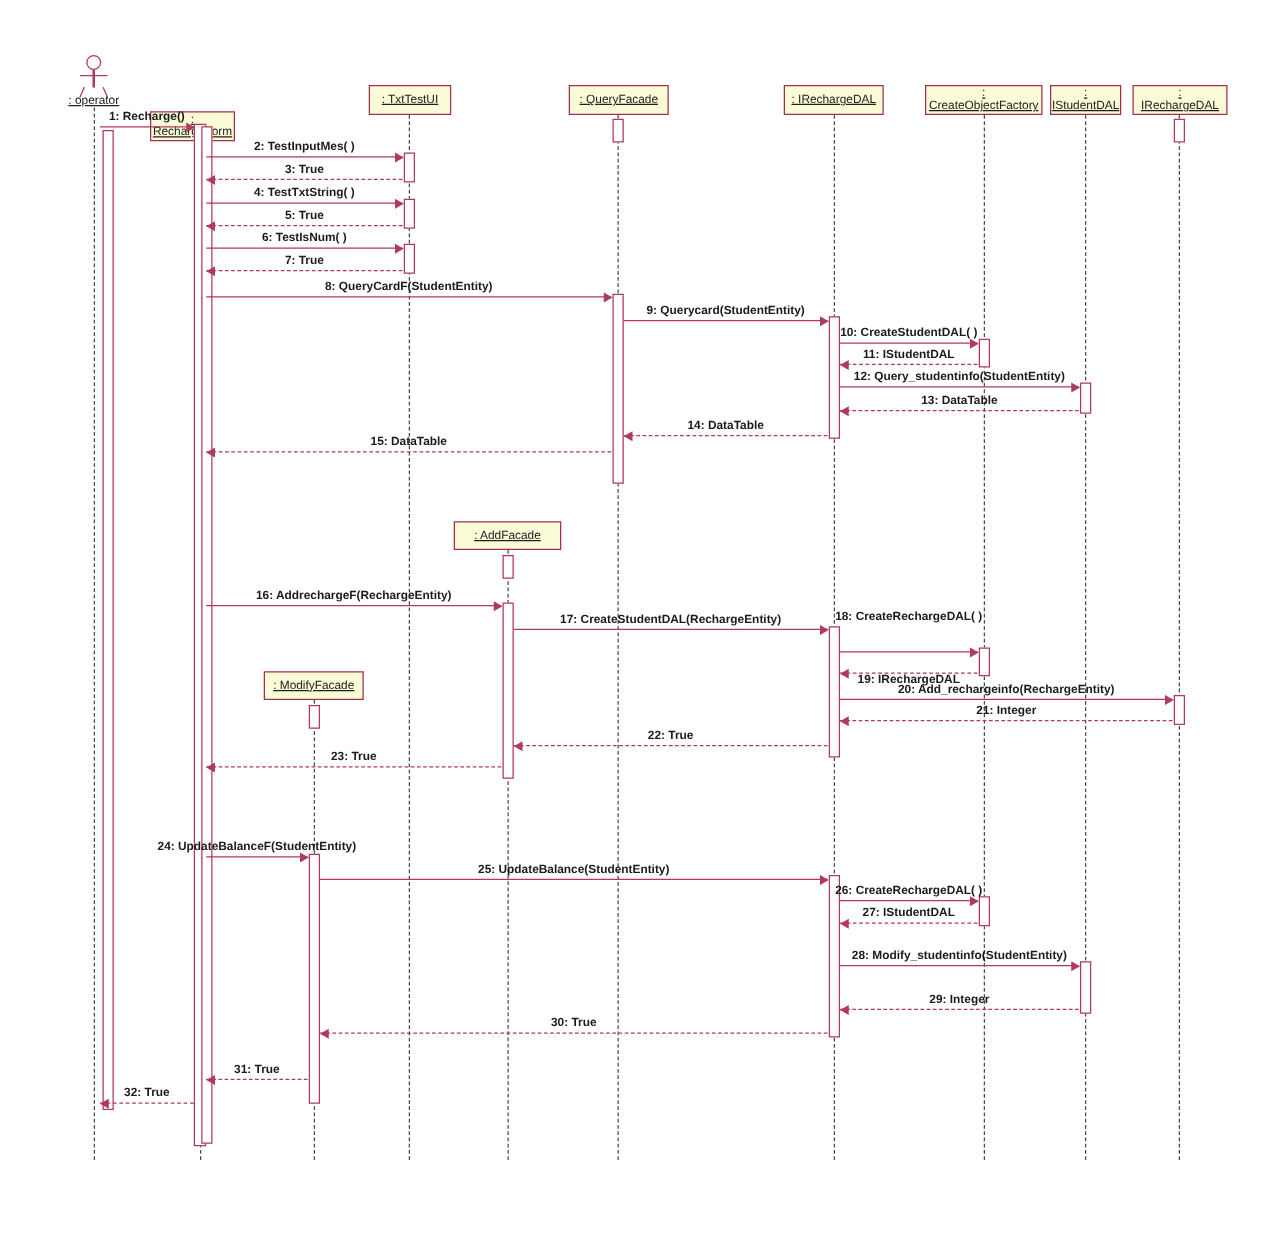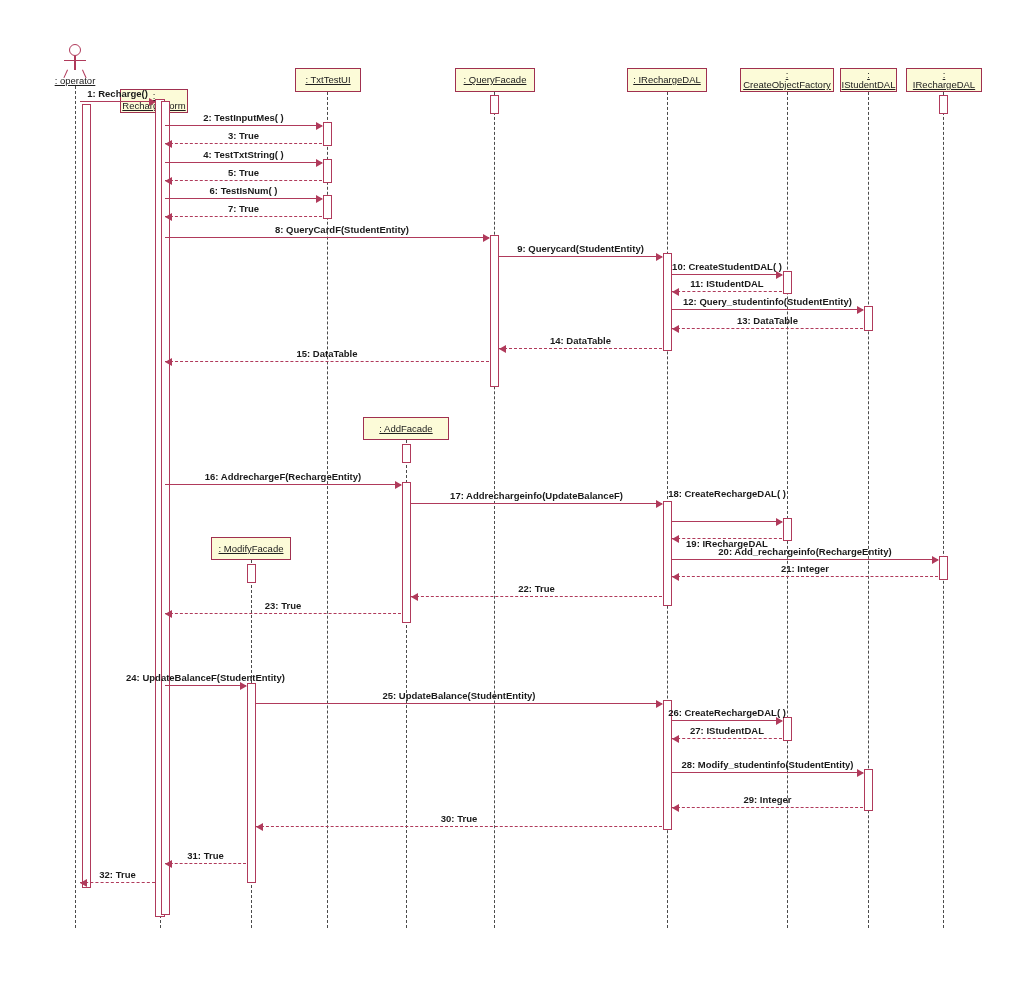--- a/index.html
+++ b/index.html
@@ -199,21 +199,21 @@
       <div class="msg-head left" style="left: 165px; top: 176.5px;"></div>
       <div class="msg-label" style="left: 243.5px; top: 167px;">5: True</div>
       <div class="msg-line" style="left: 165px; top: 198px; width: 157px;"></div>
       <div class="msg-head right" style="left: 316px; top: 194.5px;"></div>
       <div class="msg-label" style="left: 243.5px; top: 185px;">6: TestIsNum( )</div>
       <div class="msg-line ret" style="left: 165px; top: 216px; width: 157px;"></div>
       <div class="msg-head left" style="left: 165px; top: 212.5px;"></div>
       <div class="msg-label" style="left: 243.5px; top: 203px;">7: True</div>
       <div class="msg-line" style="left: 165px; top: 237px; width: 324px;"></div>
       <div class="msg-head right" style="left: 483px; top: 233.5px;"></div>
-      <div class="msg-label" style="left: 342px; top: 224px; text-align: right;">8: QueryCardF(StudentEntity)</div>
+      <div class="msg-label" style="left: 327px; top: 224px; text-align: right;">8: QueryCardF(StudentEntity)</div>
       <div class="msg-line" style="left: 499px; top: 256px; width: 163px;"></div>
       <div class="msg-head right" style="left: 656px; top: 252.5px;"></div>
       <div class="msg-label" style="left: 580.5px; top: 243px;">9: Querycard(StudentEntity)</div>
       <div class="msg-line" style="left: 672px; top: 274px; width: 110px;"></div>
       <div class="msg-head right" style="left: 776px; top: 270.5px;"></div>
       <div class="msg-label" style="left: 727px; top: 261px;">10: CreateStudentDAL( )</div>
       <div class="msg-line ret" style="left: 672px; top: 291px; width: 110px;"></div>
       <div class="msg-head left" style="left: 672px; top: 287.5px;"></div>
       <div class="msg-label" style="left: 727px; top: 278px;">11: IStudentDAL</div>
       <div class="msg-line" style="left: 672px; top: 309px; width: 191px;"></div>
@@ -226,21 +226,21 @@
       <div class="msg-head left" style="left: 499px; top: 344.5px;"></div>
       <div class="msg-label" style="left: 580.5px; top: 335px;">14: DataTable</div>
       <div class="msg-line ret" style="left: 165px; top: 361px; width: 324px;"></div>
       <div class="msg-head left" style="left: 165px; top: 357.5px;"></div>
       <div class="msg-label" style="left: 327px; top: 348px;">15: DataTable</div>
       <div class="msg-line" style="left: 165px; top: 484px; width: 236px;"></div>
       <div class="msg-head right" style="left: 395px; top: 480.5px;"></div>
       <div class="msg-label" style="left: 283px; top: 471px;">16: AddrechargeF(RechargeEntity)</div>
       <div class="msg-line" style="left: 411px; top: 503px; width: 251px;"></div>
       <div class="msg-head right" style="left: 656px; top: 499.5px;"></div>
-      <div class="msg-label" style="left: 536.5px; top: 490px;">17: Addrechargeinfo(UpdateBalanceF)</div>
+      <div class="msg-label" style="left: 536.5px; top: 490px;">17: CreateStudentDAL(RechargeEntity)</div>
       <div class="msg-line" style="left: 672px; top: 521px; width: 110px;"></div>
       <div class="msg-head right" style="left: 776px; top: 517.5px;"></div>
       <div class="msg-label" style="left: 727px; top: 488px;">18: CreateRechargeDAL( )</div>
       <div class="msg-line ret" style="left: 672px; top: 538px; width: 110px;"></div>
       <div class="msg-head left" style="left: 672px; top: 534.5px;"></div>
       <div class="msg-label" style="left: 727px; top: 538px; text-align: center;">19: IRechargeDAL</div>
       <div class="msg-line" style="left: 672px; top: 559px; width: 266px;"></div>
       <div class="msg-head right" style="left: 932px; top: 555.5px;"></div>
       <div class="msg-label" style="left: 805px; top: 546px;">20: Add_rechargeinfo(RechargeEntity)</div>
       <div class="msg-line ret" style="left: 672px; top: 576px; width: 266px;"></div>

